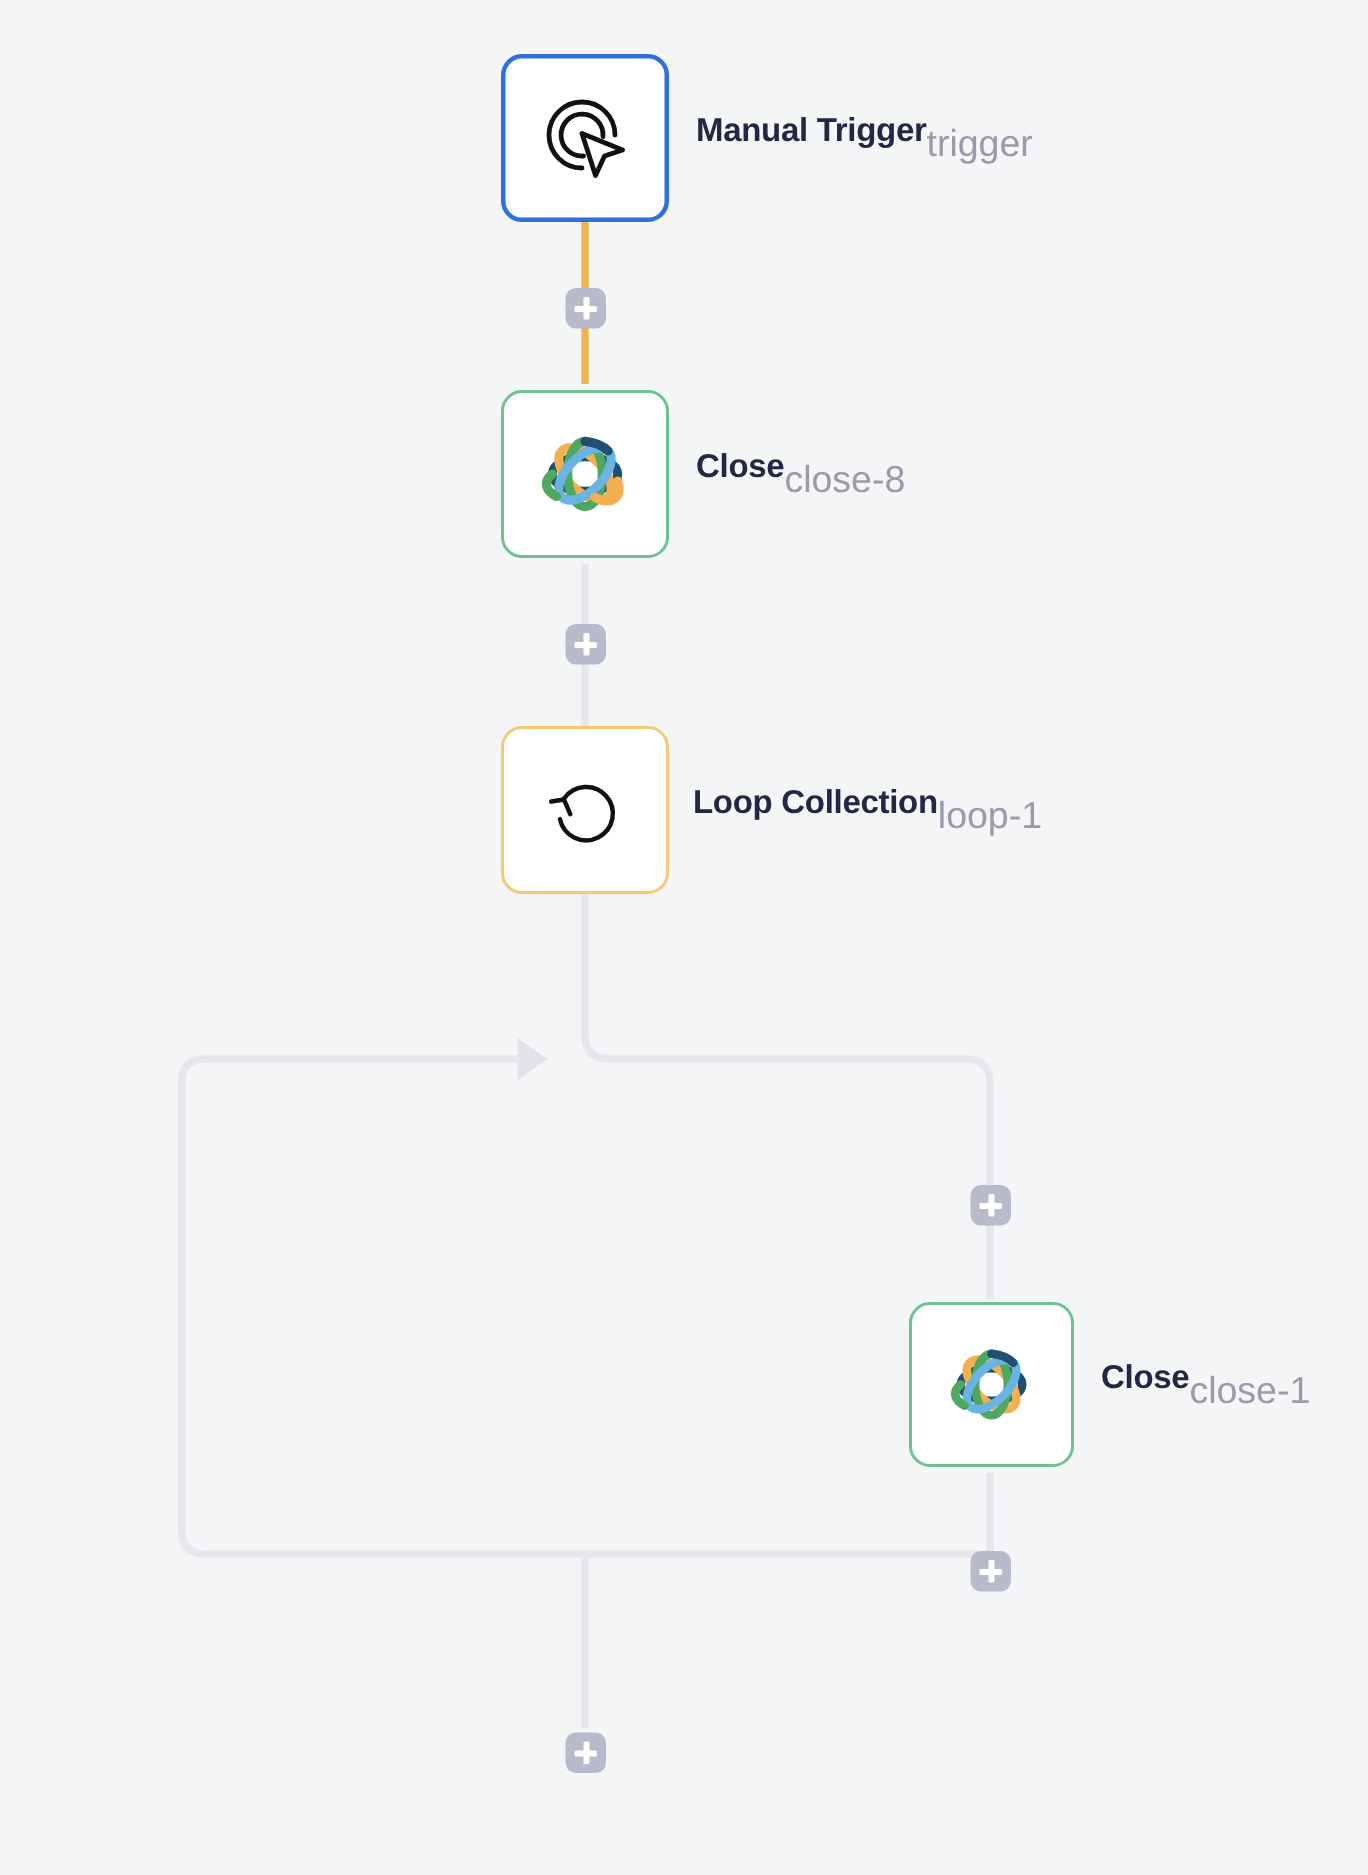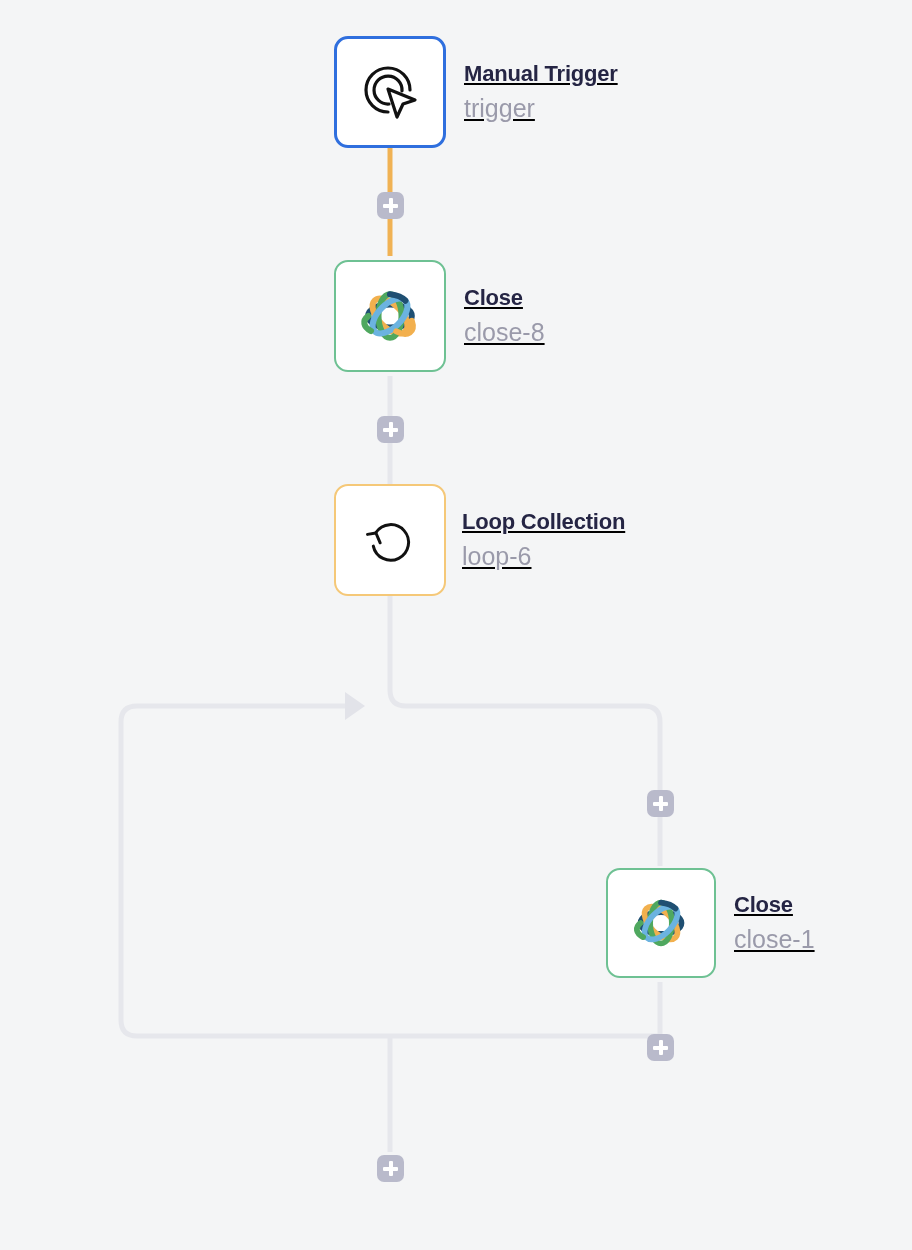--- a/index.html
+++ b/index.html
@@ -48,24 +48,23 @@
     flex: none;
   }
   .node-box.trigger  { border: 3px solid #2f6fde; }
   .node-box.close    { border: 2px solid #6ec193; }
   .node-box.loop     { border: 2px solid #f5c878; }
 
   .node-box.small { width: 110px; height: 110px; border-radius: 14px; }
 
   .node-text {
     display: flex;
-    flex-direction: column;
+    flex-direction: row;
     justify-content: center;
     line-height: 1.12;
-    text-decoration: underline;
   }
   .node-title {
     font-size: 22px;
     font-weight: bold;
     color: #252544;
     letter-spacing: -0.2px;
     white-space: nowrap;
   }
   .node-sub {
     font-size: 25px;
@@ -161,21 +160,21 @@
     <div class="node-box loop">
       <span>
         <svg class="icon-svg" width="60" height="60" viewBox="0 0 64 64">
           <path d="M17,24 A19,19 0 1 1 14.2,38.5" fill="none" stroke="#111111" stroke-width="3.2" stroke-linecap="round"></path>
           <path d="M8,26 L17,24.5 L21.5,35" fill="none" stroke="#111111" stroke-width="3.2" stroke-linecap="round" stroke-linejoin="round"></path>
         </svg>
       </span>
     </div>
     <div class="node-text">
       <div class="node-title">Loop Collection</div>
-      <div class="node-sub">loop-6</div>
+      <div class="node-sub">loop-1</div>
     </div>
   </div>
 
   <div class="node" style="left:606px; top:868px;">
     <div class="node-box close small">
       <span>
         <svg class="icon-svg" width="64" height="64" viewBox="0 0 100 100">
           <g fill="none" stroke-width="9" stroke-linecap="round">
             <ellipse cx="50" cy="50" rx="32" ry="17" transform="rotate(0 50 50)" stroke="#1f4f72"></ellipse>
             <ellipse cx="50" cy="50" rx="32" ry="17" transform="rotate(45 50 50)" stroke="#f2b04e"></ellipse>

